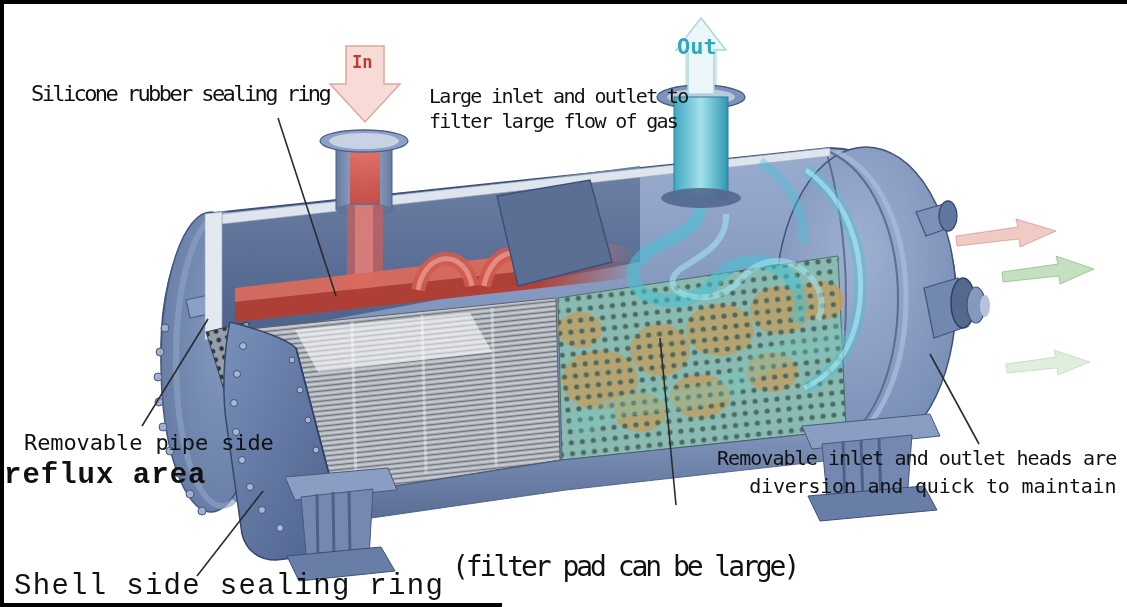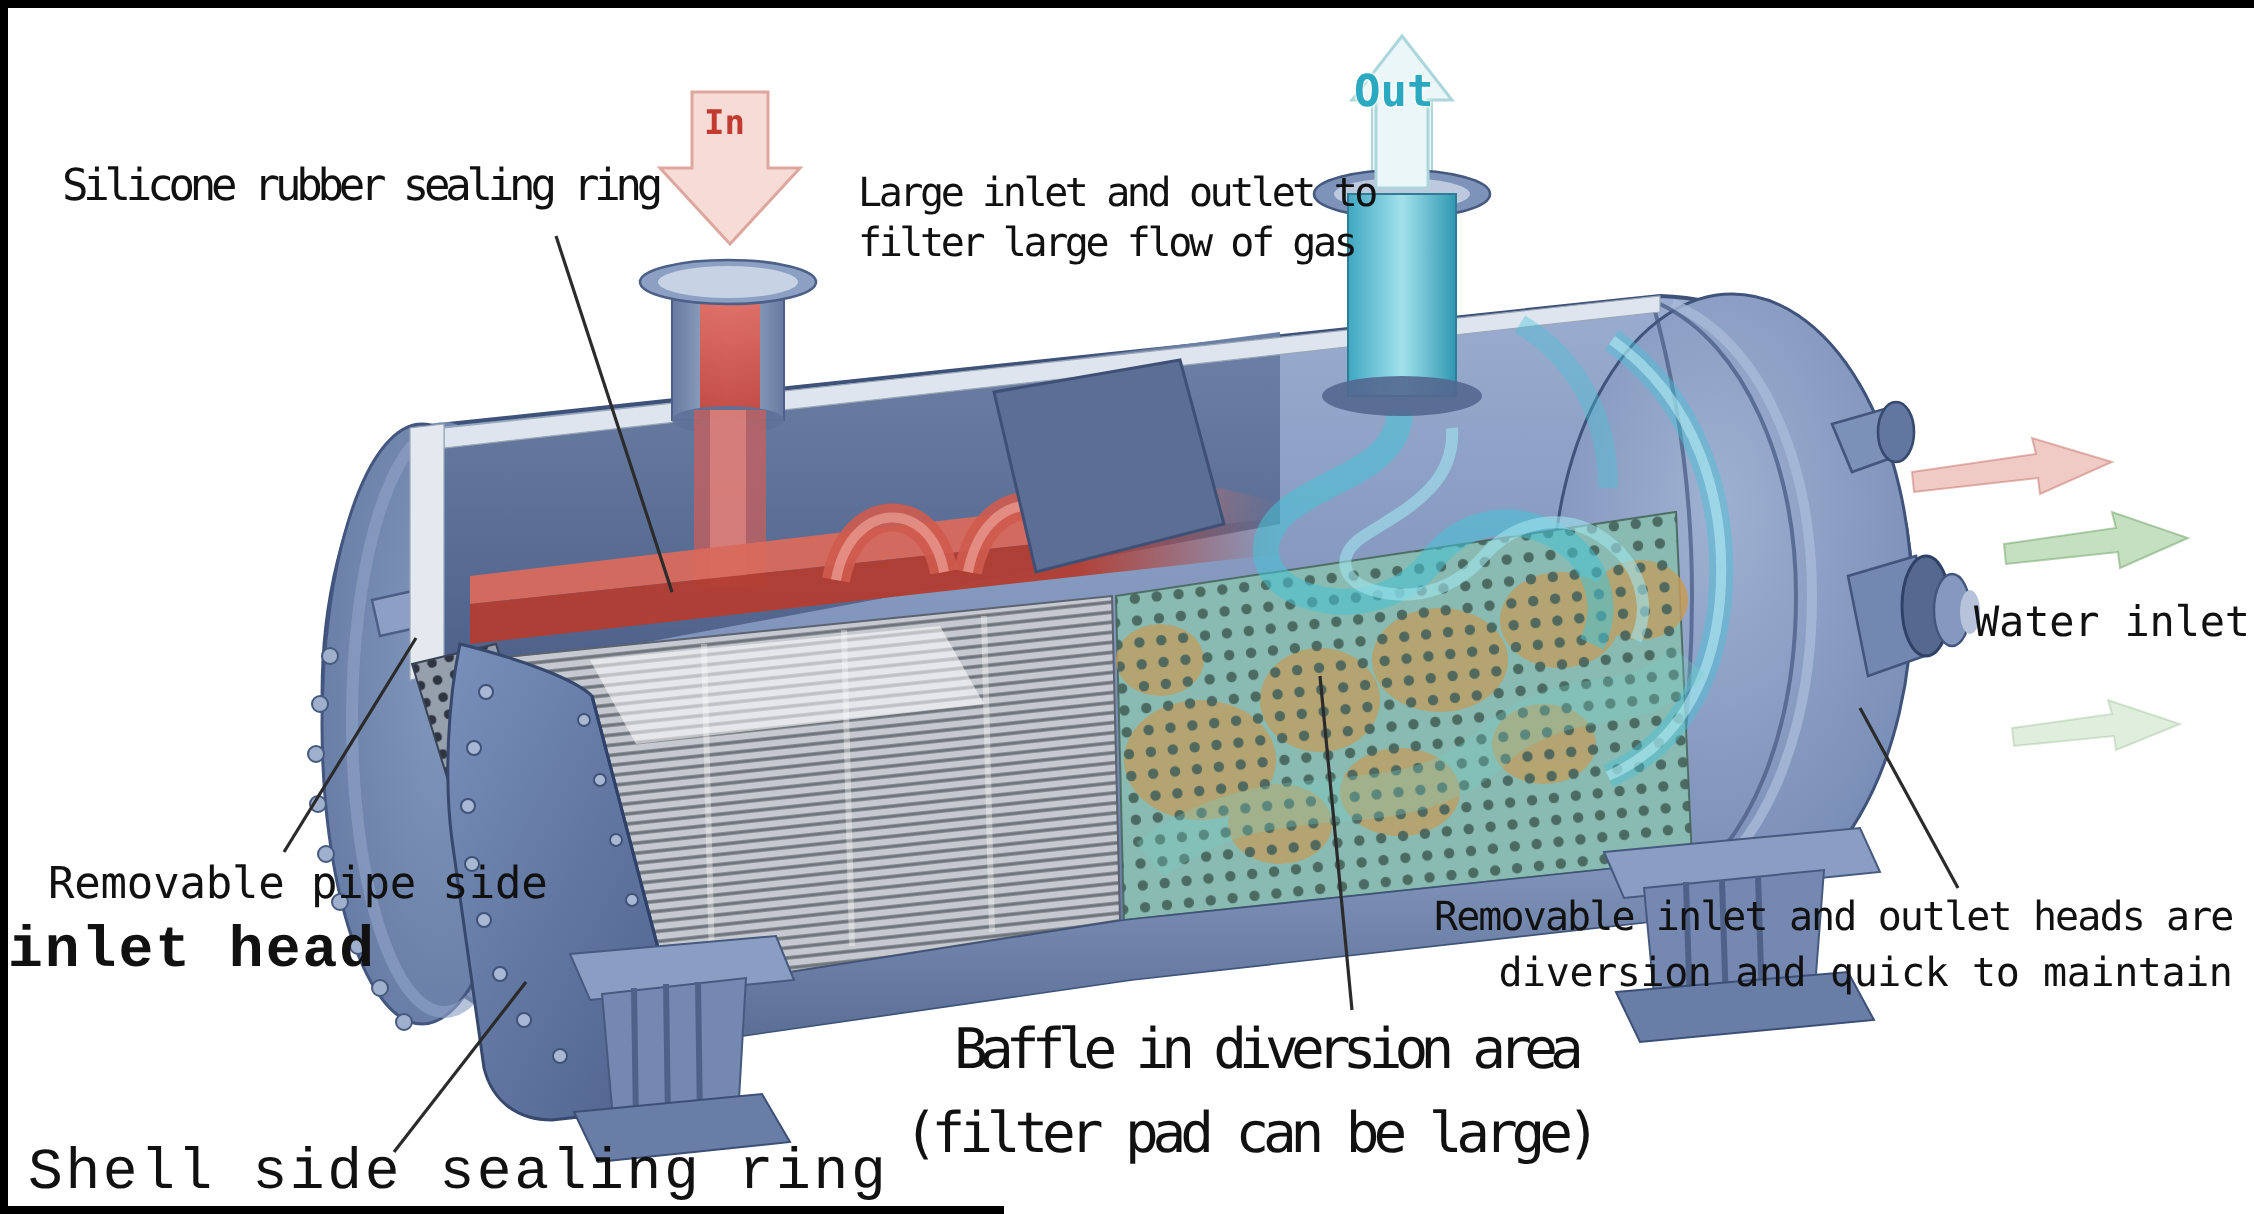--- a/index.html
+++ b/index.html
@@ -263,25 +263,23 @@
       <line x1="660" y1="338" x2="676" y2="505"></line>
       <line x1="930" y1="354" x2="979" y2="444"></line>
     </g>
   </svg>
 
   <div class="lbl" id="lbl-silicone">Silicone rubber sealing ring</div>
   <div class="lbl" id="lbl-large">
     <div>Large inlet and outlet to</div>
     <div>filter large flow of gas</div>
   </div>
-  <div class="lbl" id="lbl-water">Water inlet</div>
   <div class="lbl" id="lbl-reflux1">Removable pipe side</div>
-  <div class="lbl" id="lbl-reflux2">inlet head</div>
+  <div class="lbl" id="lbl-reflux2">reflux area</div>
   <div class="lbl" id="lbl-shellseal">Shell side sealing ring</div>
-  <div class="lbl" id="lbl-baffle1">Baffle in diversion area</div>
   <div class="lbl" id="lbl-baffle2">(filter pad can be large)</div>
   <div class="lbl" id="lbl-heads">
     <div class="l1">Removable inlet and outlet heads are</div>
     <div class="l2">diversion and quick to maintain</div>
   </div>
   <div class="lbl" id="mark-in">In</div>
   <div class="lbl" id="mark-out">Out</div>
 
   <div id="frame-top"></div>
   <div id="frame-left"></div>

